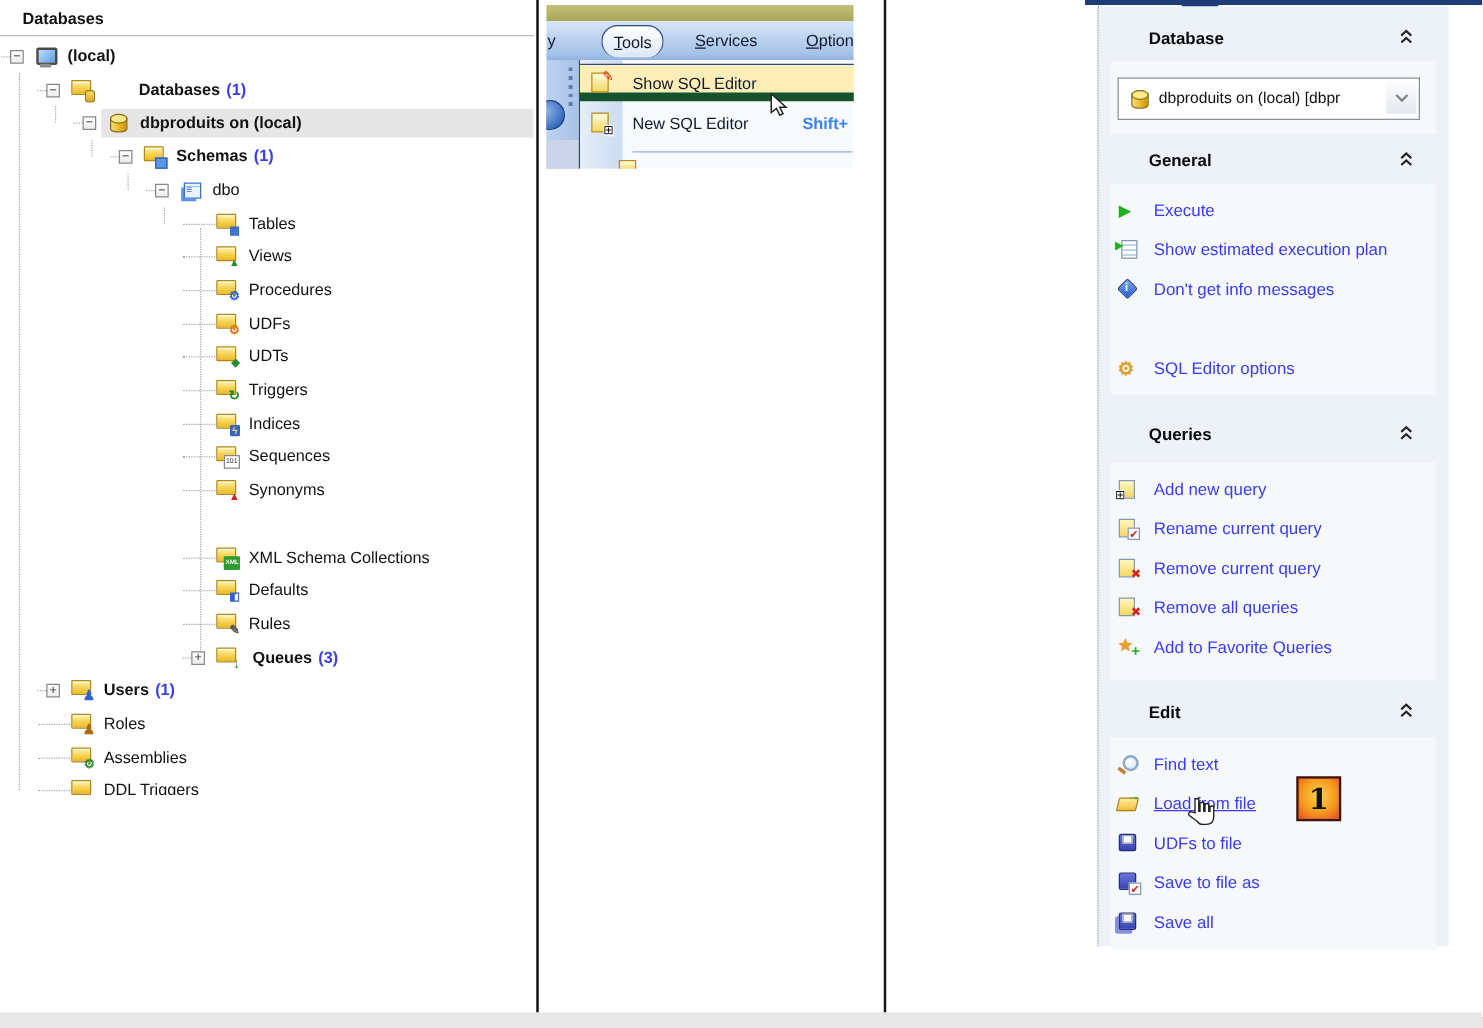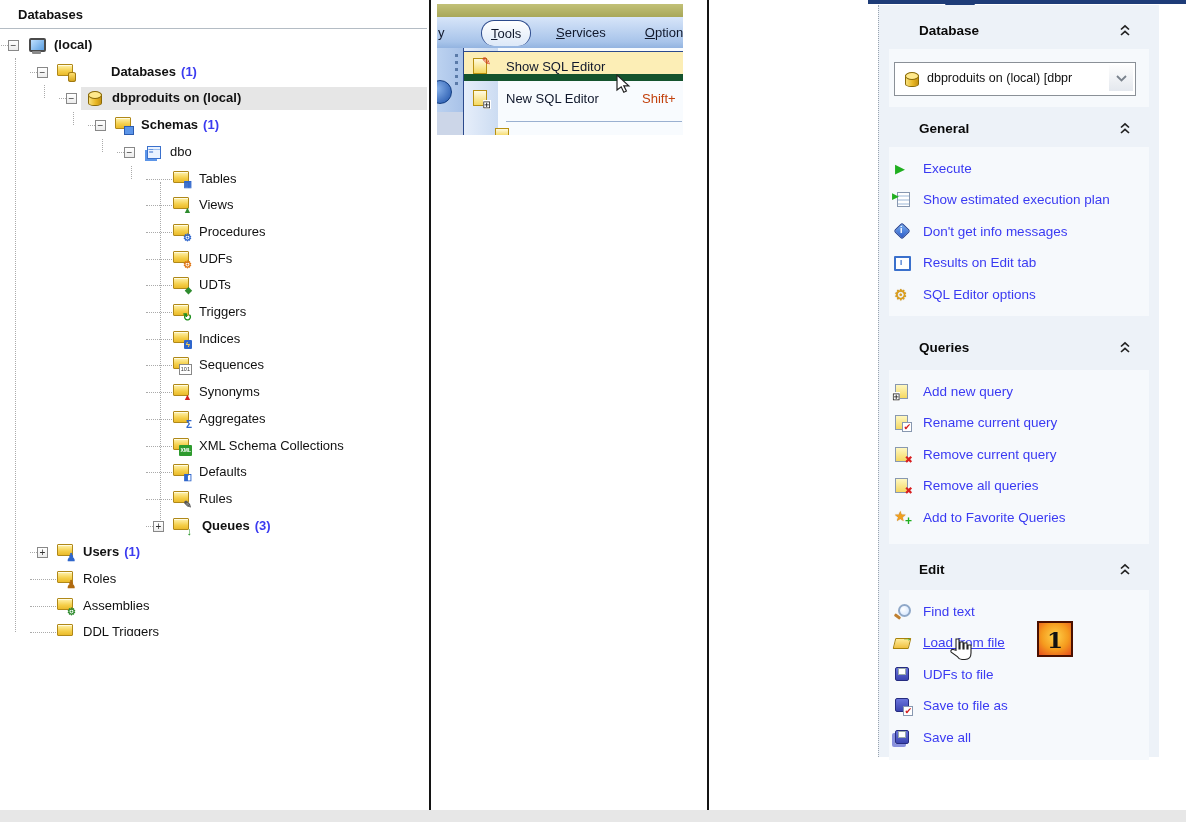--- a/index.html
+++ b/index.html
@@ -122,21 +122,21 @@
   .menubar{left:0;top:13px;width:246px;height:31px;background:linear-gradient(#d7e5f9,#a8c4ea 80%,#93b4e0);}
   .mb-item{position:absolute;top:3px;height:25px;line-height:25px;padding:0 9px;font-size:13px;color:#10182c;}
   .mb-item.sel{background:linear-gradient(#ffffff,#dce8f8);border:1px solid #2c4a8c;border-bottom:none;}
   .edgefrag{position:absolute;left:1px;top:8px;font-size:13px;color:#10182c;}
   .dropdown{left:26px;top:44px;width:220px;height:87px;background:#f8fbfe;border-left:1px solid #2c4a8c;}
   .dd-gutter{position:absolute;left:0;top:0;width:34px;height:87px;background:linear-gradient(90deg,#e6eefa,#ccdcf2);}
   .dd-item{position:absolute;left:0;width:220px;height:30px;}
   .dd-item.hl{background:#fceeb6;border-top:1px solid #2c4a8c;border-bottom:7px solid #14532d;box-sizing:border-box;}
   .dd-item .ico{position:absolute;left:7px;top:6px;}
   .dd-item .dd-lbl{position:absolute;left:42px;top:7px;font-size:13px;color:#10182c;white-space:nowrap;}
-  .dd-item .dd-sc{position:absolute;left:178px;top:7px;font-size:13px;color:#c2410c;white-space:nowrap;}
+  .dd-item .dd-sc{position:absolute;left:178px;top:7px;font-size:13px;color:#3b82f6;white-space:nowrap;font-weight:bold;}
   .dd-sep{position:absolute;left:42px;top:73px;width:176px;height:1px;background:#9ab0d0;}
   .dd-part{position:absolute;left:31px;top:80px;width:12px;height:7px;background:linear-gradient(#fffbe2,#f5d860);
     border:1px solid #b89010;}
   .tool-strip{left:0;top:44px;width:26px;height:91px;background:linear-gradient(90deg,#bcd2f0,#a8c2e8);}
   .grip{position:absolute;left:18px;top:6px;width:3px;height:34px;background:
     repeating-linear-gradient(#5a7aa8 0 3px,transparent 3px 7px);}
   .halfglobe{position:absolute;left:-9px;top:32px;width:22px;height:22px;border-radius:50%;
     background:radial-gradient(circle at 35% 35%,#8ab4ec,#1c50a8);border:1px solid #123c80;}
   .stripfoot{position:absolute;left:0;top:64px;width:26px;height:27px;background:#ccd6e8;}
 
@@ -247,25 +247,20 @@
       </div>
       <div class="trow" style="top: 320.4px;">
         <span class="dot-h" style="left: 146px; width: 26px;"></span>
         <span class="ico folder-sequences-icon fold ticon" style="left: 173px;"></span>
         <span class="rowlbl" style="left: 199px;">Sequences</span>
       </div>
       <div class="trow" style="top: 347.1px;">
         <span class="dot-h" style="left: 146px; width: 26px;"></span>
         <span class="ico folder-synonyms-icon fold ticon" style="left: 173px;"></span>
         <span class="rowlbl" style="left: 199px;">Synonyms</span>
-      </div>
-      <div class="trow" style="top: 373.8px;">
-        <span class="dot-h" style="left: 146px; width: 26px;"></span>
-        <span class="ico folder-aggregates-icon fold ticon" style="left: 173px;"></span>
-        <span class="rowlbl" style="left: 199px;">Aggregates</span>
       </div>
       <div class="trow" style="top: 400.5px;">
         <span class="dot-h" style="left: 146px; width: 26px;"></span>
         <span class="ico folder-xml-icon fold ticon" style="left: 173px;"></span>
         <span class="rowlbl" style="left: 199px;">XML Schema Collections</span>
       </div>
       <div class="trow" style="top: 427.2px;">
         <span class="dot-h" style="left: 146px; width: 26px;"></span>
         <span class="ico folder-defaults-icon fold ticon" style="left: 173px;"></span>
         <span class="rowlbl" style="left: 199px;">Defaults</span>
@@ -372,24 +367,20 @@
           <span class="lnk">Execute</span>
         </div>
         <div class="slink" style="top: 37.4px;">
           <span class="ico execution-plan-icon"></span>
           <span class="lnk">Show estimated execution plan</span>
         </div>
         <div class="slink" style="top: 68.8px;">
           <span class="ico info-messages-icon"></span>
           <span class="lnk">Don't get info messages</span>
         </div>
-        <div class="slink" style="top: 100.2px;">
-          <span class="ico results-edit-tab-icon"></span>
-          <span class="lnk">Results on Edit tab</span>
-        </div>
         <div class="slink" style="top: 131.6px;">
           <span class="ico editor-options-icon"></span>
           <span class="lnk">SQL Editor options</span>
         </div>
       </div>
       <div class="sec-h" style="top: 331px;">
         <span class="sec-title">Queries</span>
         <span class="chev"><svg width="12" height="13" viewBox="0 0 12 13">
             <path d="M2 5.5 L6 1.8 L10 5.5" fill="none" stroke="#222" stroke-width="1.7"></path>
             <path d="M2 11 L6 7.3 L10 11" fill="none" stroke="#222" stroke-width="1.7"></path>

